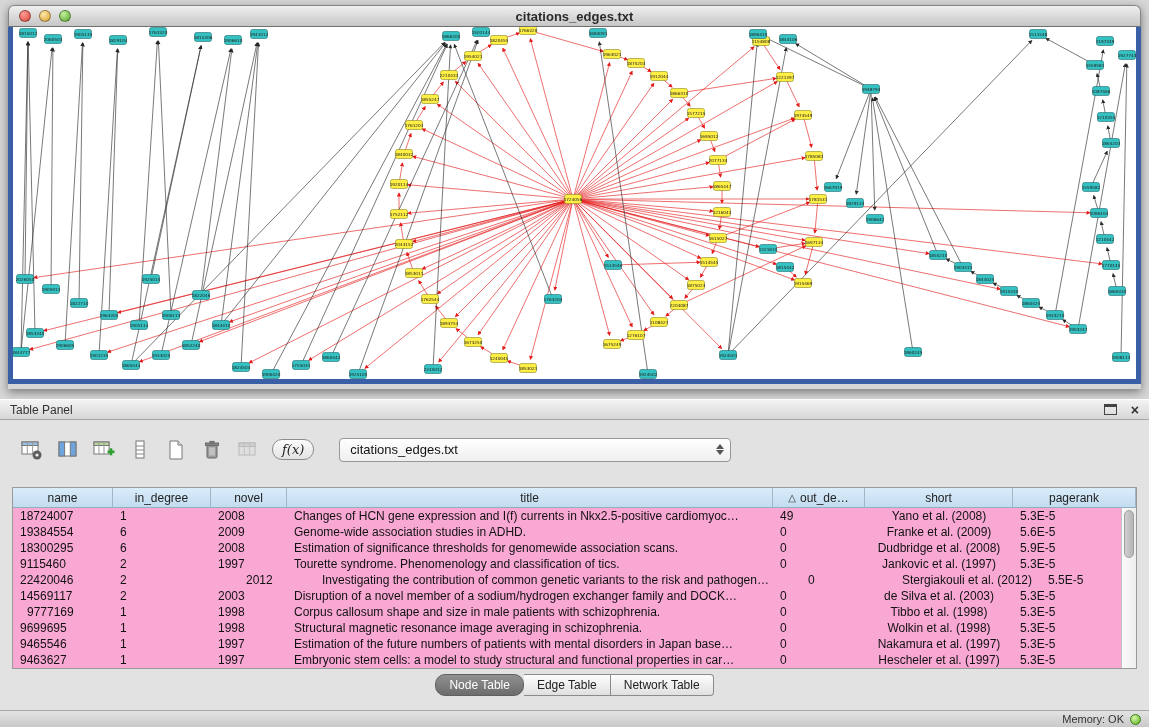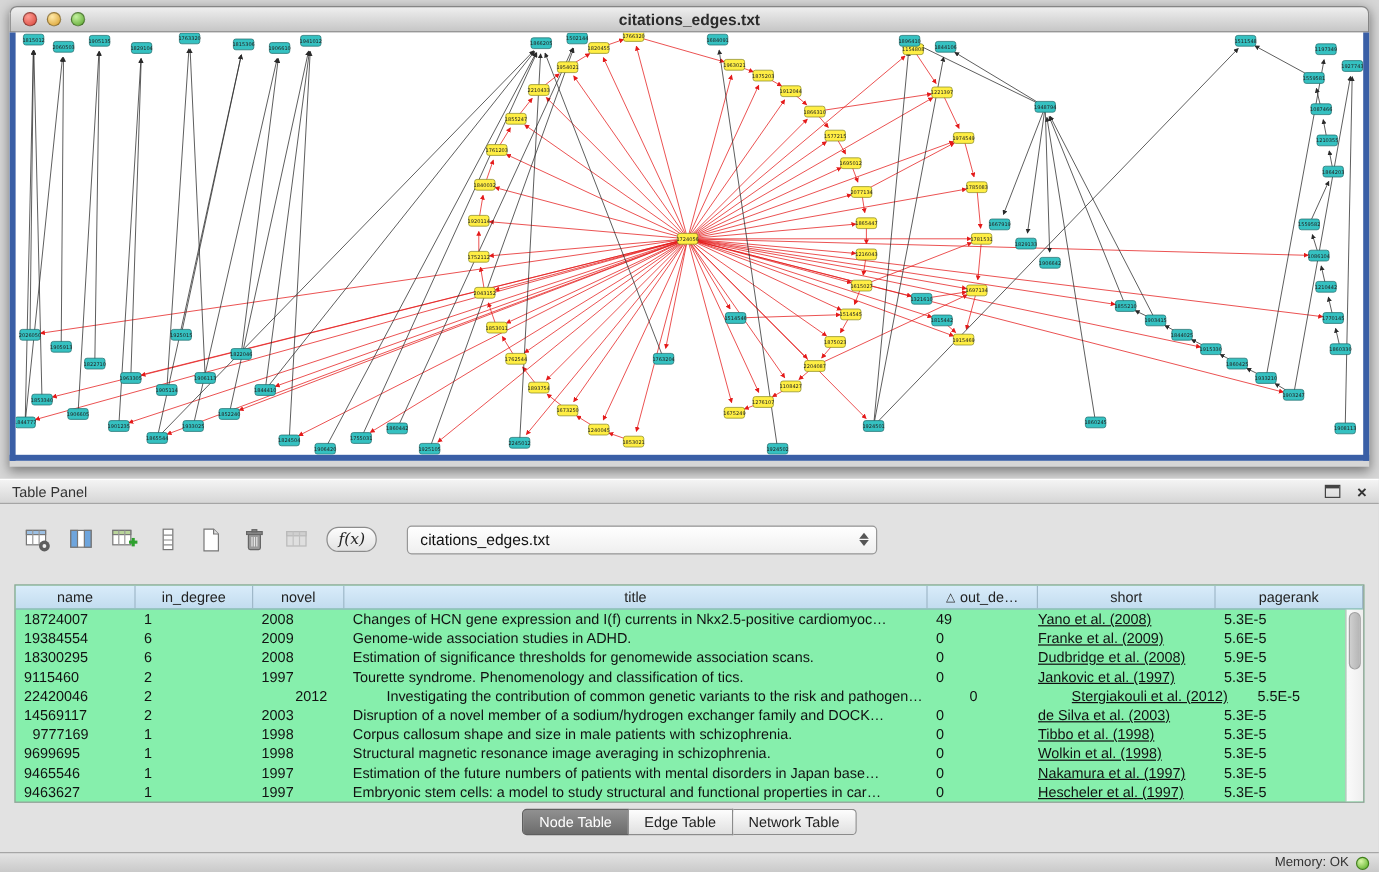--- a/index.html
+++ b/index.html
@@ -35,41 +35,41 @@
   .fx-btn{border:1px solid #8c8c8c;border-radius:10px;background:linear-gradient(#fdfdfd,#e2e2e2);
     padding:2px 9px;font-family:"DejaVu Serif",serif;font-style:italic;font-size:13px;color:#222;margin-left:2px;}
   .combo{margin-left:16px;width:392px;height:24px;background:linear-gradient(#ffffff,#efefef);
     border:1px solid #979797;border-radius:4px;display:flex;align-items:center;
     padding:0 6px 0 10px;font-size:13px;color:#111;box-sizing:border-box;}
   .combo .arrows{margin-left:auto;display:flex;flex-direction:column;gap:1px;}
   .combo .arrows i{display:block;width:0;height:0;border-left:4px solid transparent;border-right:4px solid transparent;}
   .combo .arrows i.up{border-bottom:5px solid #555;}
   .combo .arrows i.dn{border-top:5px solid #555;}
   
-  .table-wrap{position:absolute;left:12px;right:12px;top:88px;height:182px;background:#86efac;
+  .table-wrap{position:absolute;left:12px;right:12px;top:88px;height:182px;background:#f9a8d4;
     border:1px solid #9a9a9a;overflow:hidden;box-sizing:border-box;}
   .thead{display:flex;height:20px;background:linear-gradient(#d9ecfa,#c2dcef);
     border-bottom:1px solid #93aebf;box-sizing:border-box;}
   .th{display:flex;align-items:center;justify-content:center;gap:4px;font-size:12px;color:#222;
     border-right:1px solid #9fb8c9;box-sizing:border-box;overflow:hidden;white-space:nowrap;}
   .th .sort{font-size:10px;color:#333;}
   .tr{display:flex;height:16px;line-height:16px;font-size:12px;color:#111;}
   .td{box-sizing:border-box;padding-left:7px;white-space:nowrap;overflow:hidden;}
-  .td.c5{padding-left:0;text-decoration:underline;}
+  .td.c5{text-align:center;padding-left:0;}
   .vscroll{position:absolute;top:20px;right:0;bottom:0;width:15px;
     background:linear-gradient(to right,#fbfbfb,#eeeeee);border-left:1px solid #c3c3c3;box-sizing:border-box;}
   .vscroll .thumb{position:absolute;top:2px;left:2px;right:2px;height:46px;border-radius:6px;
     background:linear-gradient(to right,#cfcfcf,#b5b5b5);border:1px solid #a0a0a0;}
   
   .tabs{position:absolute;left:0;right:0;bottom:14px;display:flex;justify-content:center;}
   .tab{font-size:12px;padding:3px 13px;border:1px solid #8b8b8b;border-left-width:0;
     background:linear-gradient(#fdfdfd,#e0e0e0);color:#222;}
   .tab:first-child{border-left-width:1px;border-radius:4px 0 0 4px;}
   .tab:last-child{border-radius:0 4px 4px 0;}
-  .tab.active{background:linear-gradient(#909090,#6c6c6c);color:#fff;border-color:#5f5f5f;}
+  .tab.active{background:linear-gradient(#909090,#6c6c6c);color:#fff;border-color:#5f5f5f;border-radius:10px;}
   
   .statusbar{position:absolute;left:0;bottom:0;width:1149px;height:17px;
     background:linear-gradient(#e3e3e3,#c9c9c9);border-top:1px solid #a6a6a6;
     display:flex;align-items:center;justify-content:flex-end;gap:6px;
     padding-right:8px;font-size:11px;color:#333;box-sizing:border-box;}
   .mem-dot{width:11px;height:11px;border-radius:50%;border:1px solid #3e7f18;box-sizing:border-box;
     background:radial-gradient(circle at 35% 30%,#d9f7a8,#53ad1d);}
 </style>
 </head>
 <body>

